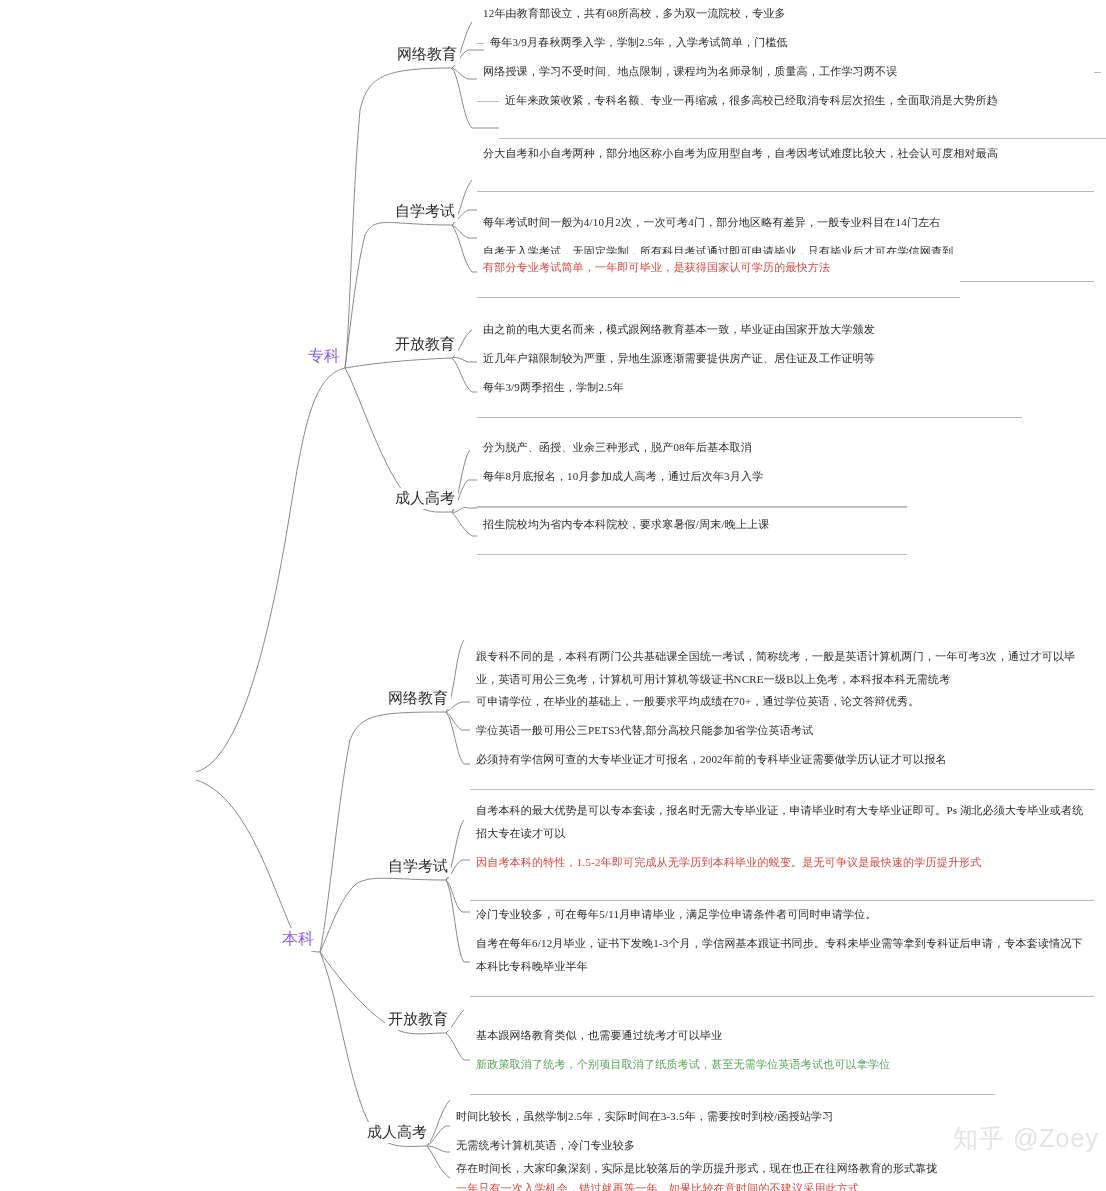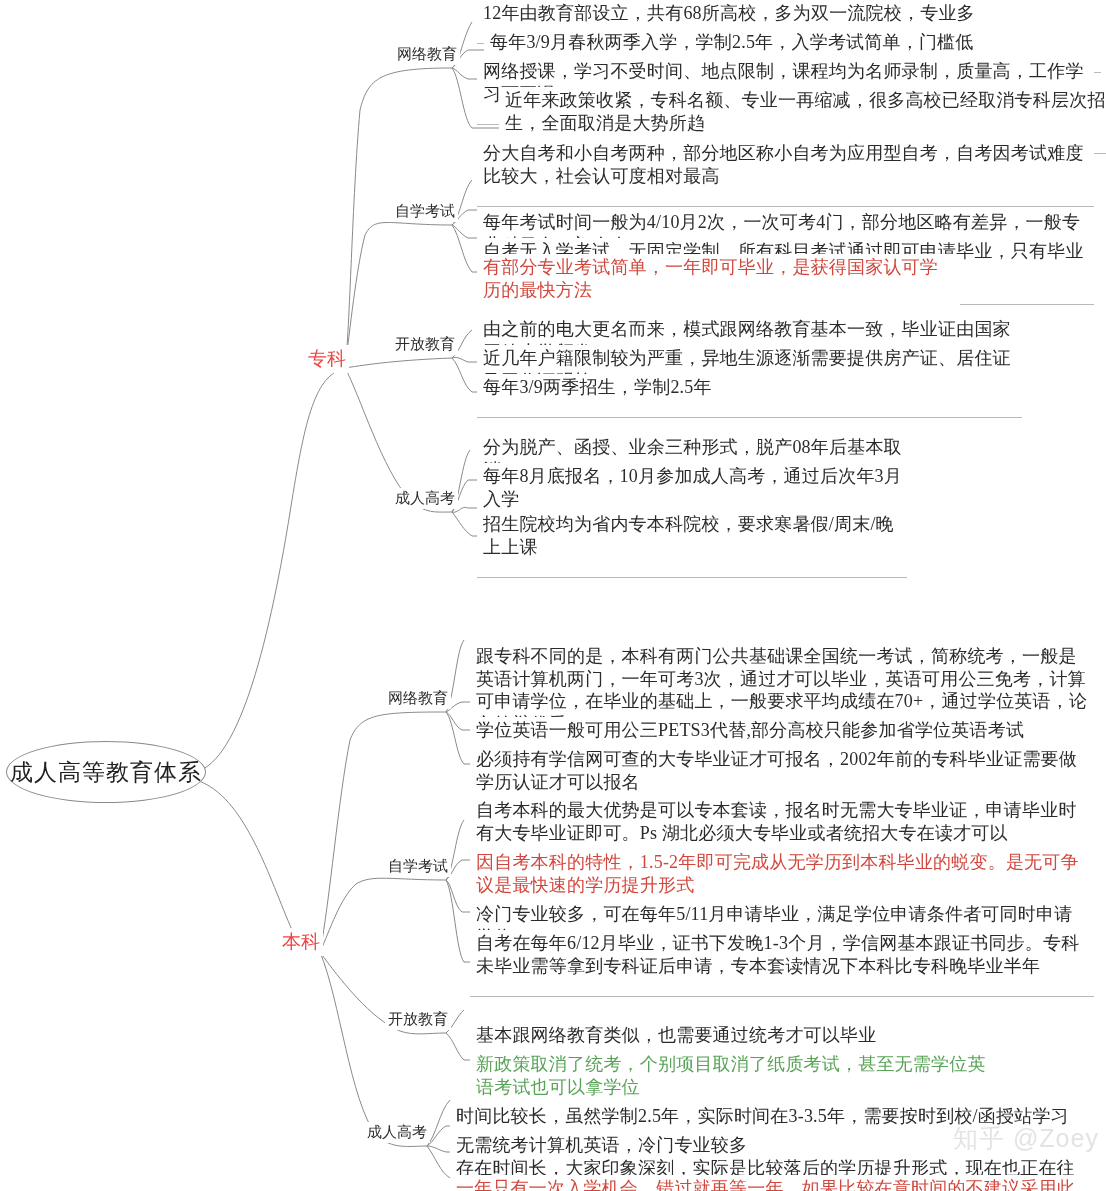--- a/index.html
+++ b/index.html
@@ -40,22 +40,22 @@
     font-size: 23px;
     letter-spacing: 1px;
     color: #1f1f1f;
     white-space: nowrap;
     z-index: 5;
   }
 
   
   .l1-node {
     position: absolute;
-    font-size: 19px;
-    color: #ef4444;
+    font-size: 16px;
+    color: #8b5cf6;
     white-space: nowrap;
     background: #ffffff;
     padding: 1px 3px;
     z-index: 4;
   }
 
   
   .l2-node {
     position: absolute;
     font-size: 15px;
@@ -63,21 +63,21 @@
     white-space: nowrap;
     background: #ffffff;
     padding: 1px 3px;
     z-index: 4;
   }
 
   
   .leaf {
     position: absolute;
     box-sizing: border-box;
-    font-size: 18px;
+    font-size: 11px;
     line-height: 23px;
     color: #2b2b2b;
     background: #ffffff;
     border-bottom: 1px solid #b9b9b9;
     padding: 2px 4px 18px 6px;
     z-index: 3;
     letter-spacing: .2px;
   }
   .leaf.red    { color: #d2473d; }
   .leaf.green  { color: #57a356; }
@@ -139,21 +139,20 @@
       <path d="M427,1146 C436,1136 440,1110 450,1100"></path>
       <path d="M427,1146 C434,1142 438,1130 446,1126 L1094,1126"></path>
       <path d="M427,1146 C434,1146 438,1150 446,1152 L1094,1152"></path>
       <path d="M427,1146 C436,1158 440,1172 450,1178 L1094,1178"></path>
     </g>
   </svg>
 
   <div id="watermark" style="position:absolute;left:905px;top:1122px;font-size:25px;color:#e3e3e3;
               font-family:Liberation Sans, sans-serif;letter-spacing:1px;z-index:6;margin-left:48px;">知乎 @Zoey</div>
 
-  <div class="root-node" id="root-node" style="left: 6px; top: 741px; width: 200px; height: 62px;">成人高等教育体系</div>
 
   <div id="node-layer">
       <div class="l1-node" style="left: 305px; top: 345px;">专科</div>
       <div class="l2-node" style="left: 394px; top: 44px;">网络教育</div>
       <div class="leaf" style="left: 477px; top: 0px; width: 617px; min-height: 29px;">12年由教育部设立，共有68所高校，多为双一流院校，专业多</div>
       <div class="leaf" style="left: 477px; top: 29px; width: 617px; min-height: 29px; margin-left: 7px;">每年3/9月春秋两季入学，学制2.5年，入学考试简单，门槛低</div>
       <div class="leaf" style="left: 477px; top: 58px; width: 617px; min-height: 29px;">网络授课，学习不受时间、地点限制，课程均为名师录制，质量高，工作学习两不误</div>
       <div class="leaf" style="left: 499px; top: 87px; width: 617px; min-height: 52px;">近年来政策收紧，专科名额、专业一再缩减，很多高校已经取消专科层次招生，全面取消是大势所趋</div>
       <div class="l2-node" style="left: 392px; top: 201px;">自学考试</div>
       <div class="leaf" style="left: 477px; top: 140px; width: 617px; min-height: 52px;">分大自考和小自考两种，部分地区称小自考为应用型自考，自考因考试难度比较大，社会认可度相对最高</div>

